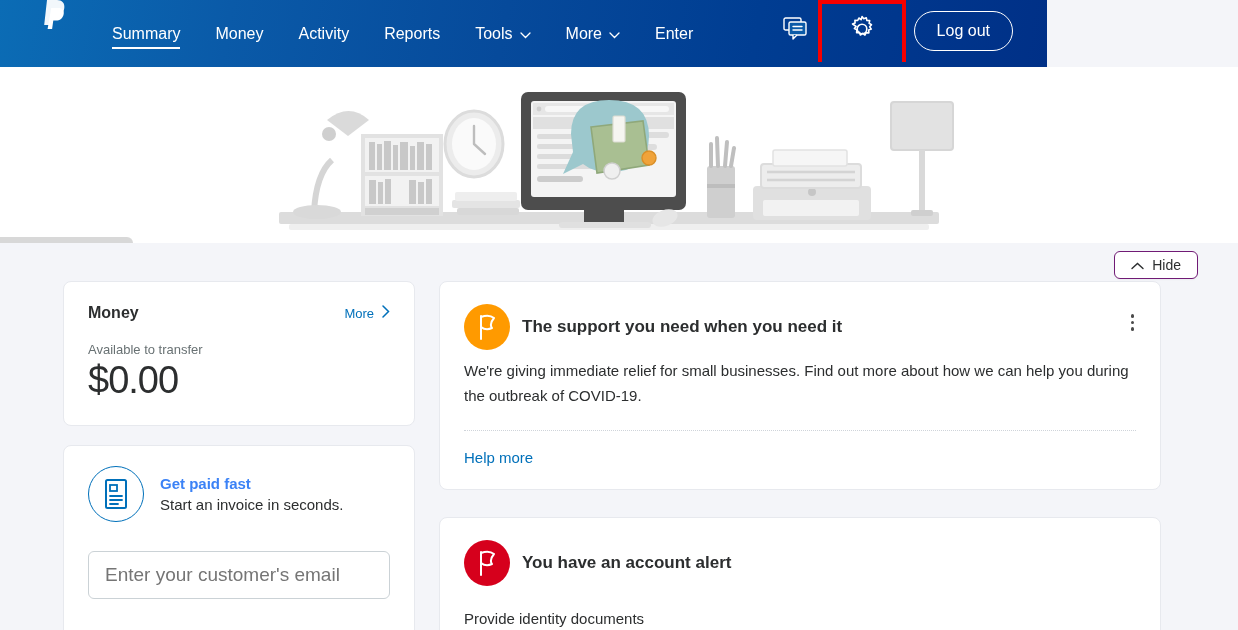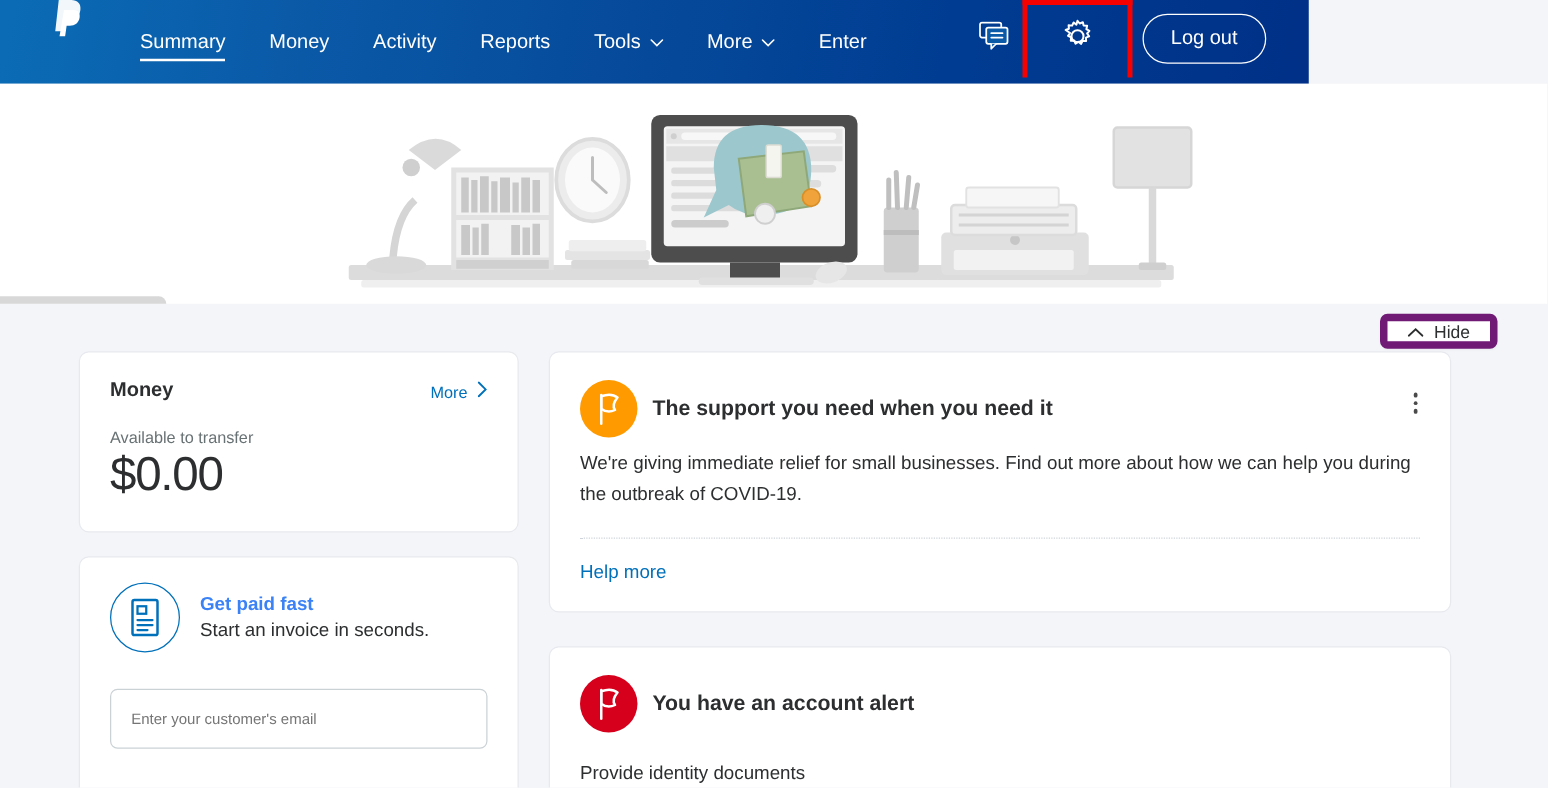--- a/index.html
+++ b/index.html
@@ -90,21 +90,21 @@
 
   
   .hidebar {
     width: 1238px; height: 38px;
     background: #f4f5f9;
     display: flex; align-items: flex-start; justify-content: flex-end;
     padding-right: 40px; padding-top: 8px;
   }
   .hide-btn {
     background: #fff;
-    border: 6px solid #701a75;
+    border: 1px solid #701a75;
     border-radius: 6px;
     height: 28px;
     display: flex; align-items: center; gap: 8px;
     padding: 0 16px;
     font-size: 14px; color: #2c2e2f;
     cursor: pointer;
     box-shadow: 0 1px 2px rgba(0,0,0,0.04);
   }
 
   
@@ -141,21 +141,21 @@
     flex: none;
   }
   .paid-title { font-size: 15px; font-weight: bold; color: #3b82f6; }
   .paid-sub { font-size: 15px; color: #2c2e2f; margin-top: 4px; }
   .email-input {
     margin-top: 29px;
     width: 100%; height: 48px;
     border: 1px solid #cbd2d6;
     border-radius: 6px;
     padding: 0 16px;
-    font-size: 12px;
+    font-size: 19px;
     color: #6c7378;
     font-family: "Liberation Sans", sans-serif;
     background: #fff;
     outline: none;
   }
 
   
   .info-card { padding: 22px 24px 22px 24px; margin-bottom: 27px; position: relative; }
   .info-head { display: flex; align-items: center; gap: 12px; }
   .flag-circle {

